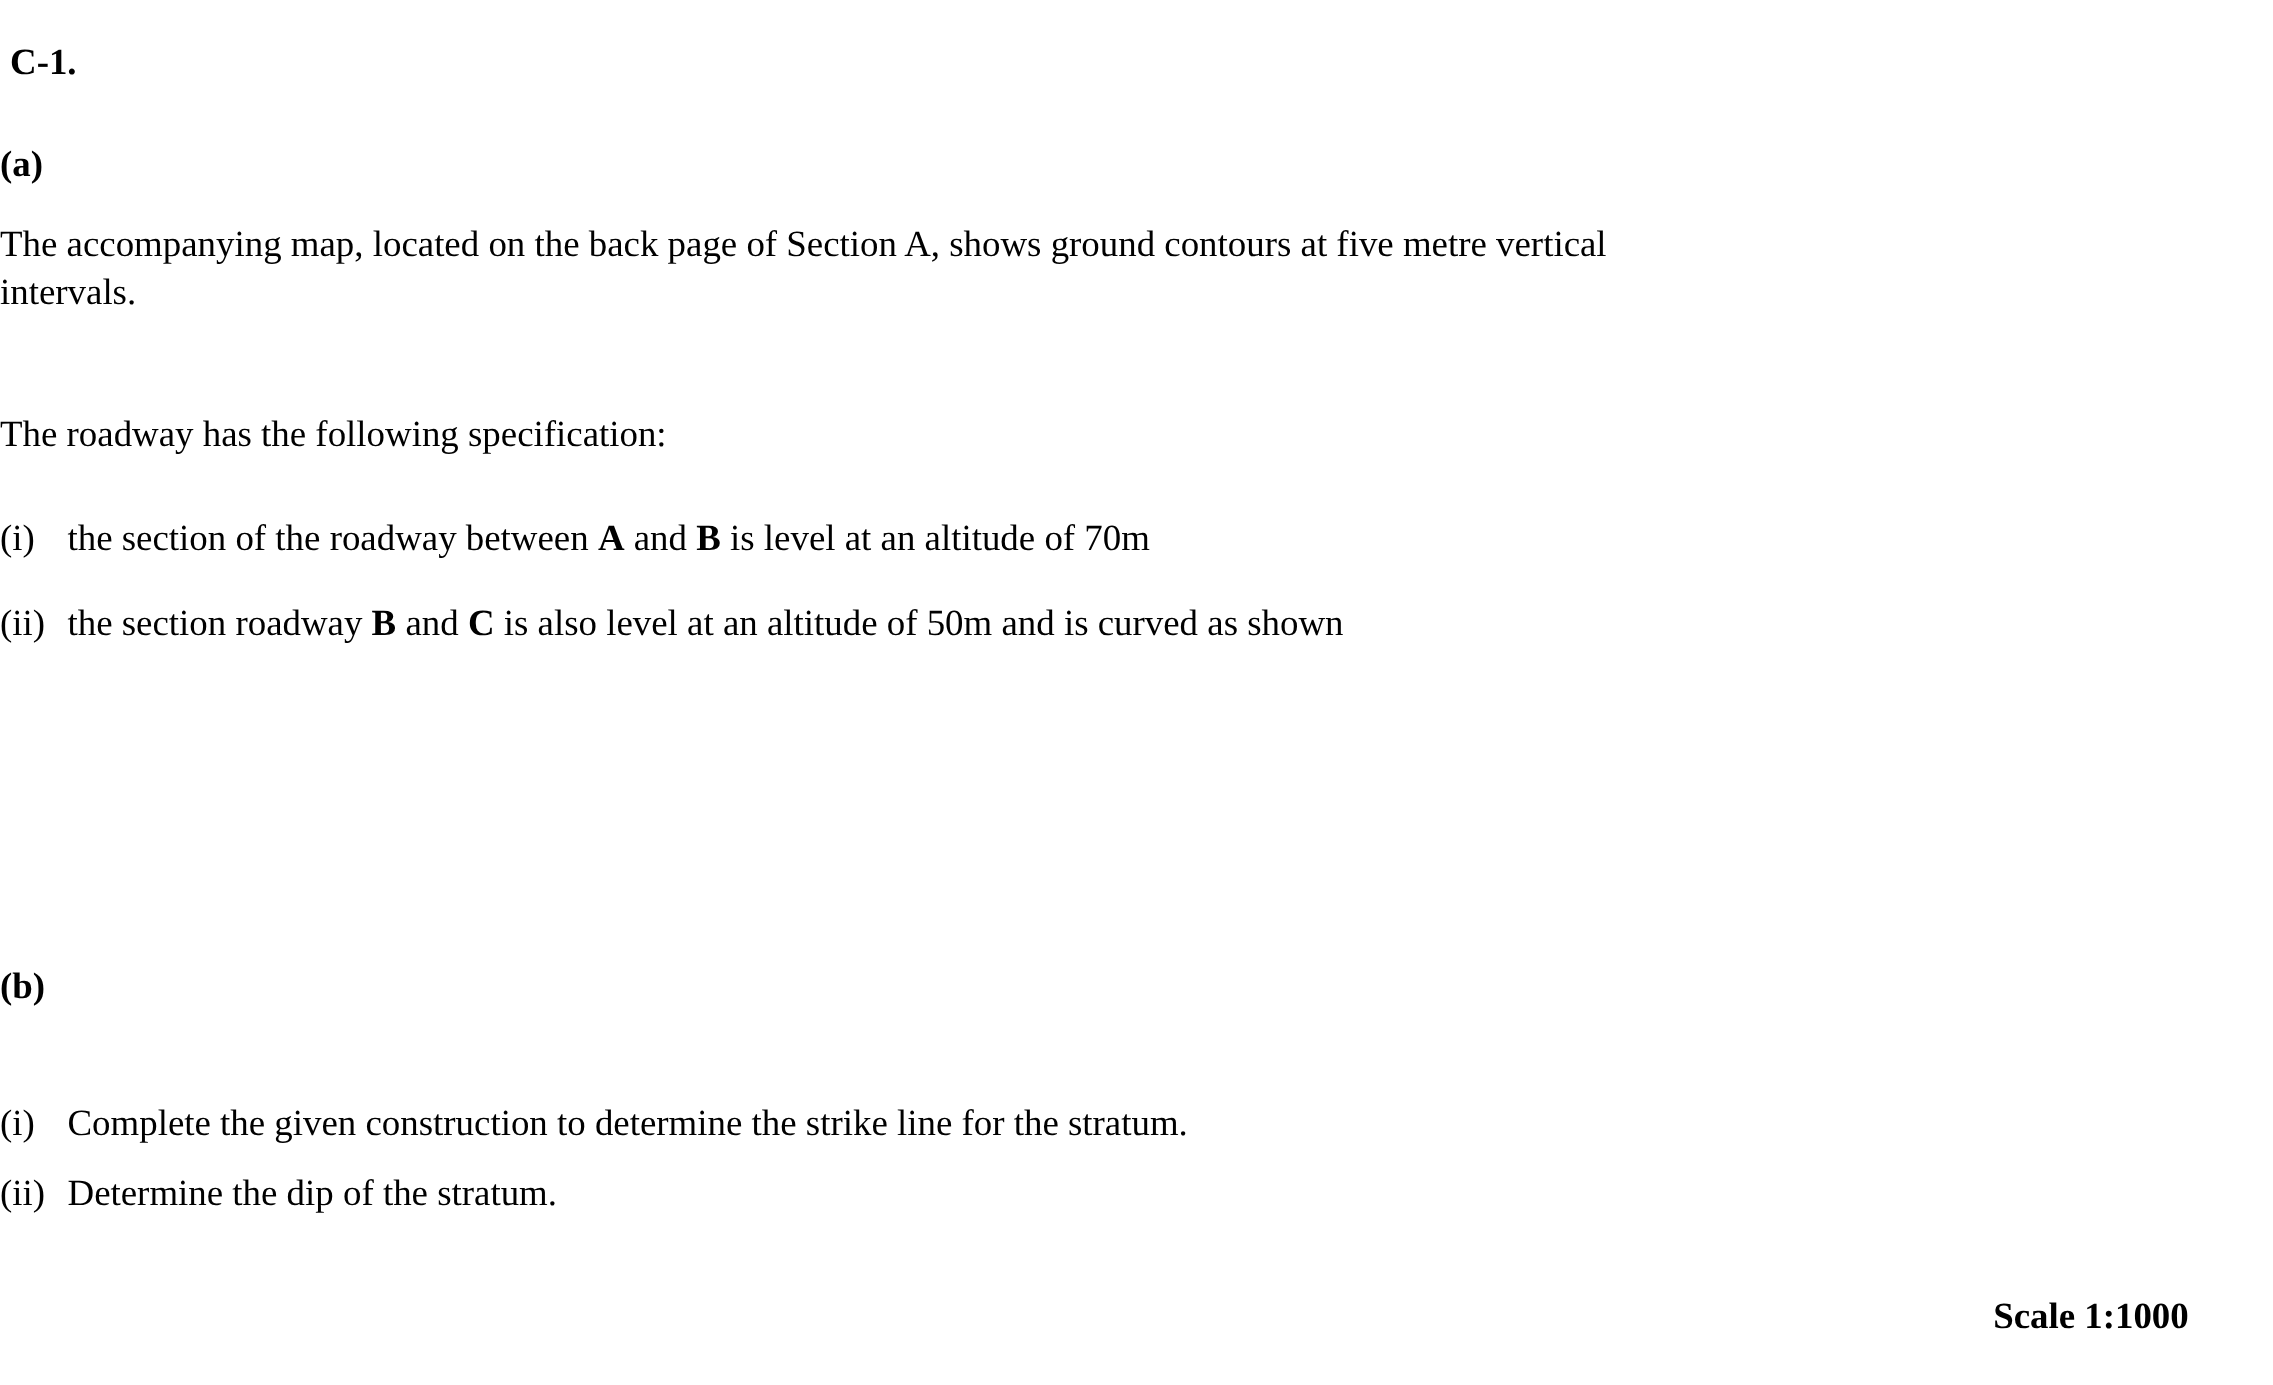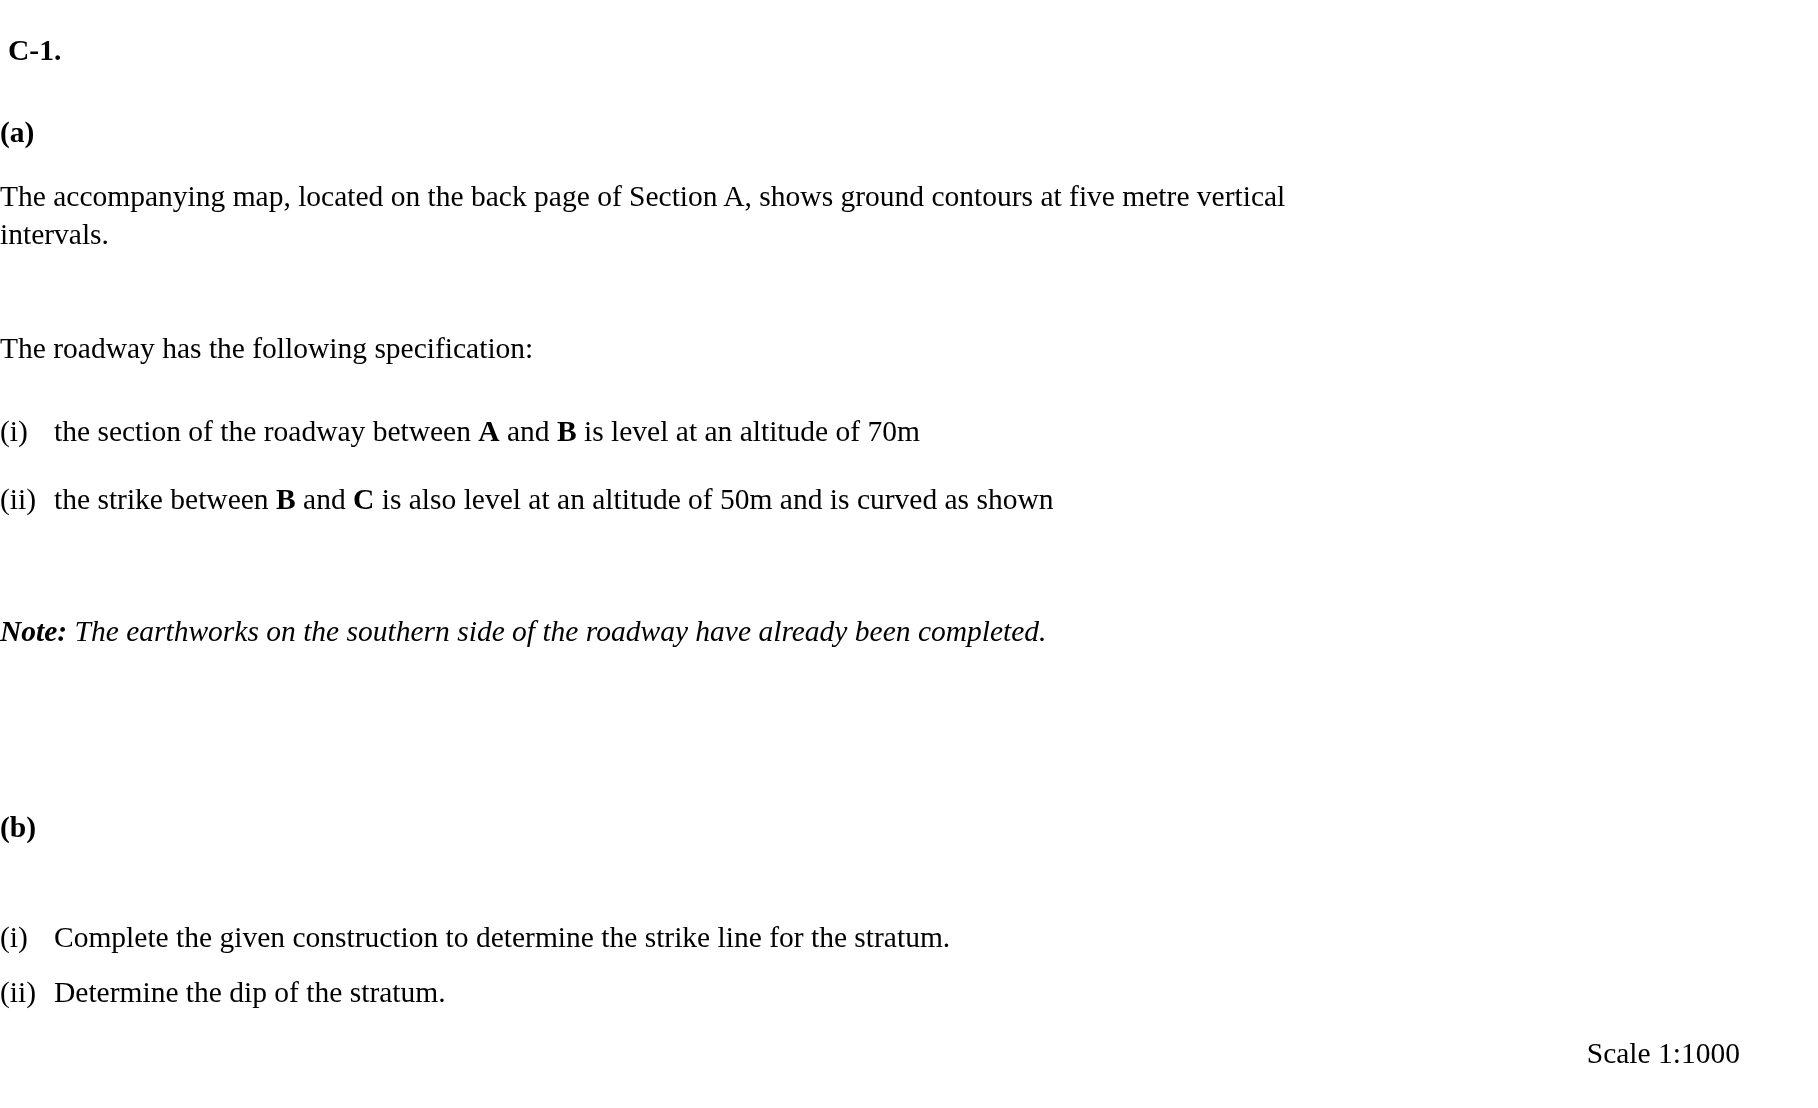--- a/index.html
+++ b/index.html
@@ -81,23 +81,23 @@
   b, .b { font-weight: bold; }
   .note-label {
     font-weight: bold;
     font-style: italic;
   }
   .note-text { font-style: italic; }
 
   
   .scale-line {
     position: absolute;
-    right: 78px;
+    right: 67px;
     bottom: 72px;
-    font-weight: normal;
+    font-weight: bold;
     font-size: 29.5px;
   }
 </style>
 </head>
 <body>
 
 <div class="page">
 
   <div class="q-row" style="margin-top: 34px;">
     <div class="q-number">C-1.</div>
@@ -117,32 +117,31 @@
 
       <div class="roman-item">
         <span class="roman-marker">(i)</span>
         <span class="roman-text"><span>the section of the roadway between </span><b>A</b><span> and </span><b>B</b><span> is level at an altitude of 70m</span></span>
       </div>
 
       <div class="gap-md"></div>
 
       <div class="roman-item">
         <span class="roman-marker">(ii)</span>
-        <span class="roman-text"><span>the strike between </span><b>B</b><span> and </span><b>C</b><span> is also level at an altitude of 50m and is curved as shown</span></span>
+        <span class="roman-text"><span>the section roadway </span><b>B</b><span> and </span><b>C</b><span> is also level at an altitude of 50m and is curved as shown</span></span>
       </div>
 
       <div class="gap-md"></div>
 
 
       <div class="gap-lg"></div>
 
 
       <div class="gap-sm"></div>
 
-      <p class="para"><span class="note-label">Note:</span><span class="note-text"> The earthworks on the southern side of the roadway have already been completed.</span></p>
     </div>
   </div>
 
   <div class="q-row" style="margin-top: 78px;">
     <div class="q-number"></div>
     <div class="part-label">(b)</div>
     <div class="q-body">
 
 
       <div class="gap-lg"></div>

